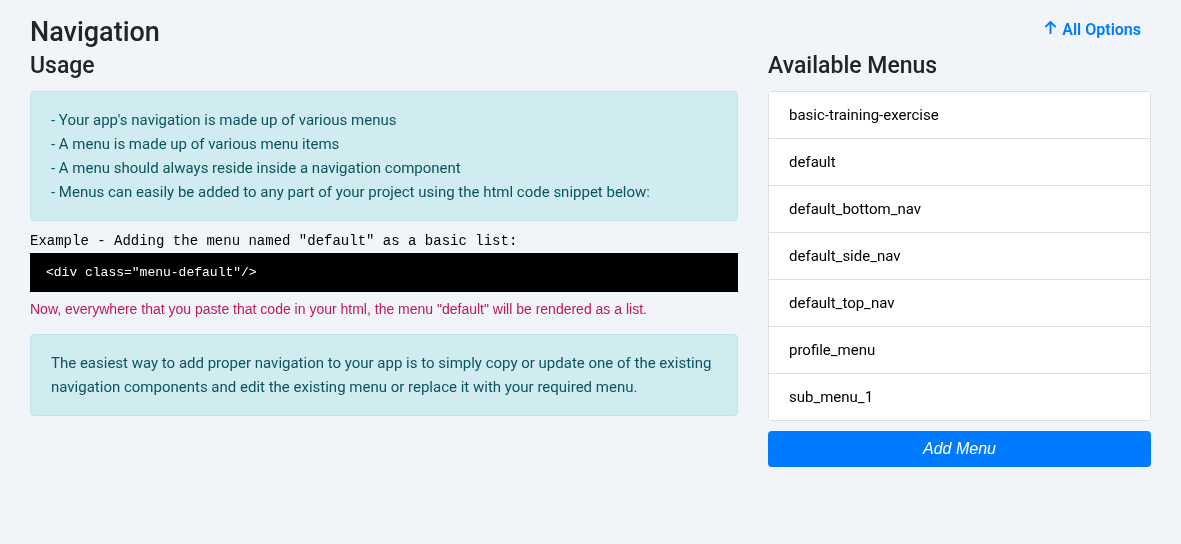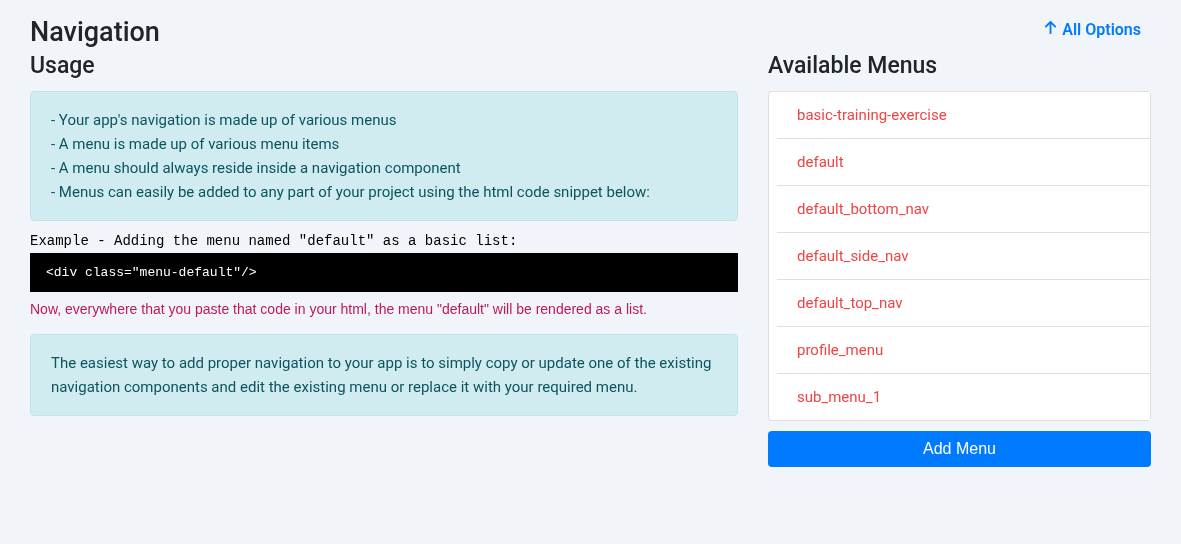--- a/index.html
+++ b/index.html
@@ -109,38 +109,38 @@
     .menu-list {
       list-style: none;
       border: 1px solid rgba(0,0,0,.125);
       border-radius: 4px;
       background: #fff;
     }
     .menu-item {
       padding: 14px 20px;
       border-bottom: 1px solid rgba(0,0,0,.125);
       font-size: 15px;
-      color: #ef4444;
+      color: #000000;
       cursor: pointer;
       background: #fff;
-      margin-left: 8px;
     }
     .menu-item:last-child {
       border-bottom: none;
     }
     .add-menu-btn {
       width: 100%;
       background-color: #007bff;
       color: #fff;
       border: none;
       padding: 9px 0;
       font-size: 16px;
       border-radius: 4px;
       margin-top: 10px;
       cursor: pointer;
+      font-style: italic;
     }
   </style>
 </head>
 <body>
 
 <div class="container">
   <h1 class="page-title">Navigation</h1>
 
   <a class="all-options">
     <span>

